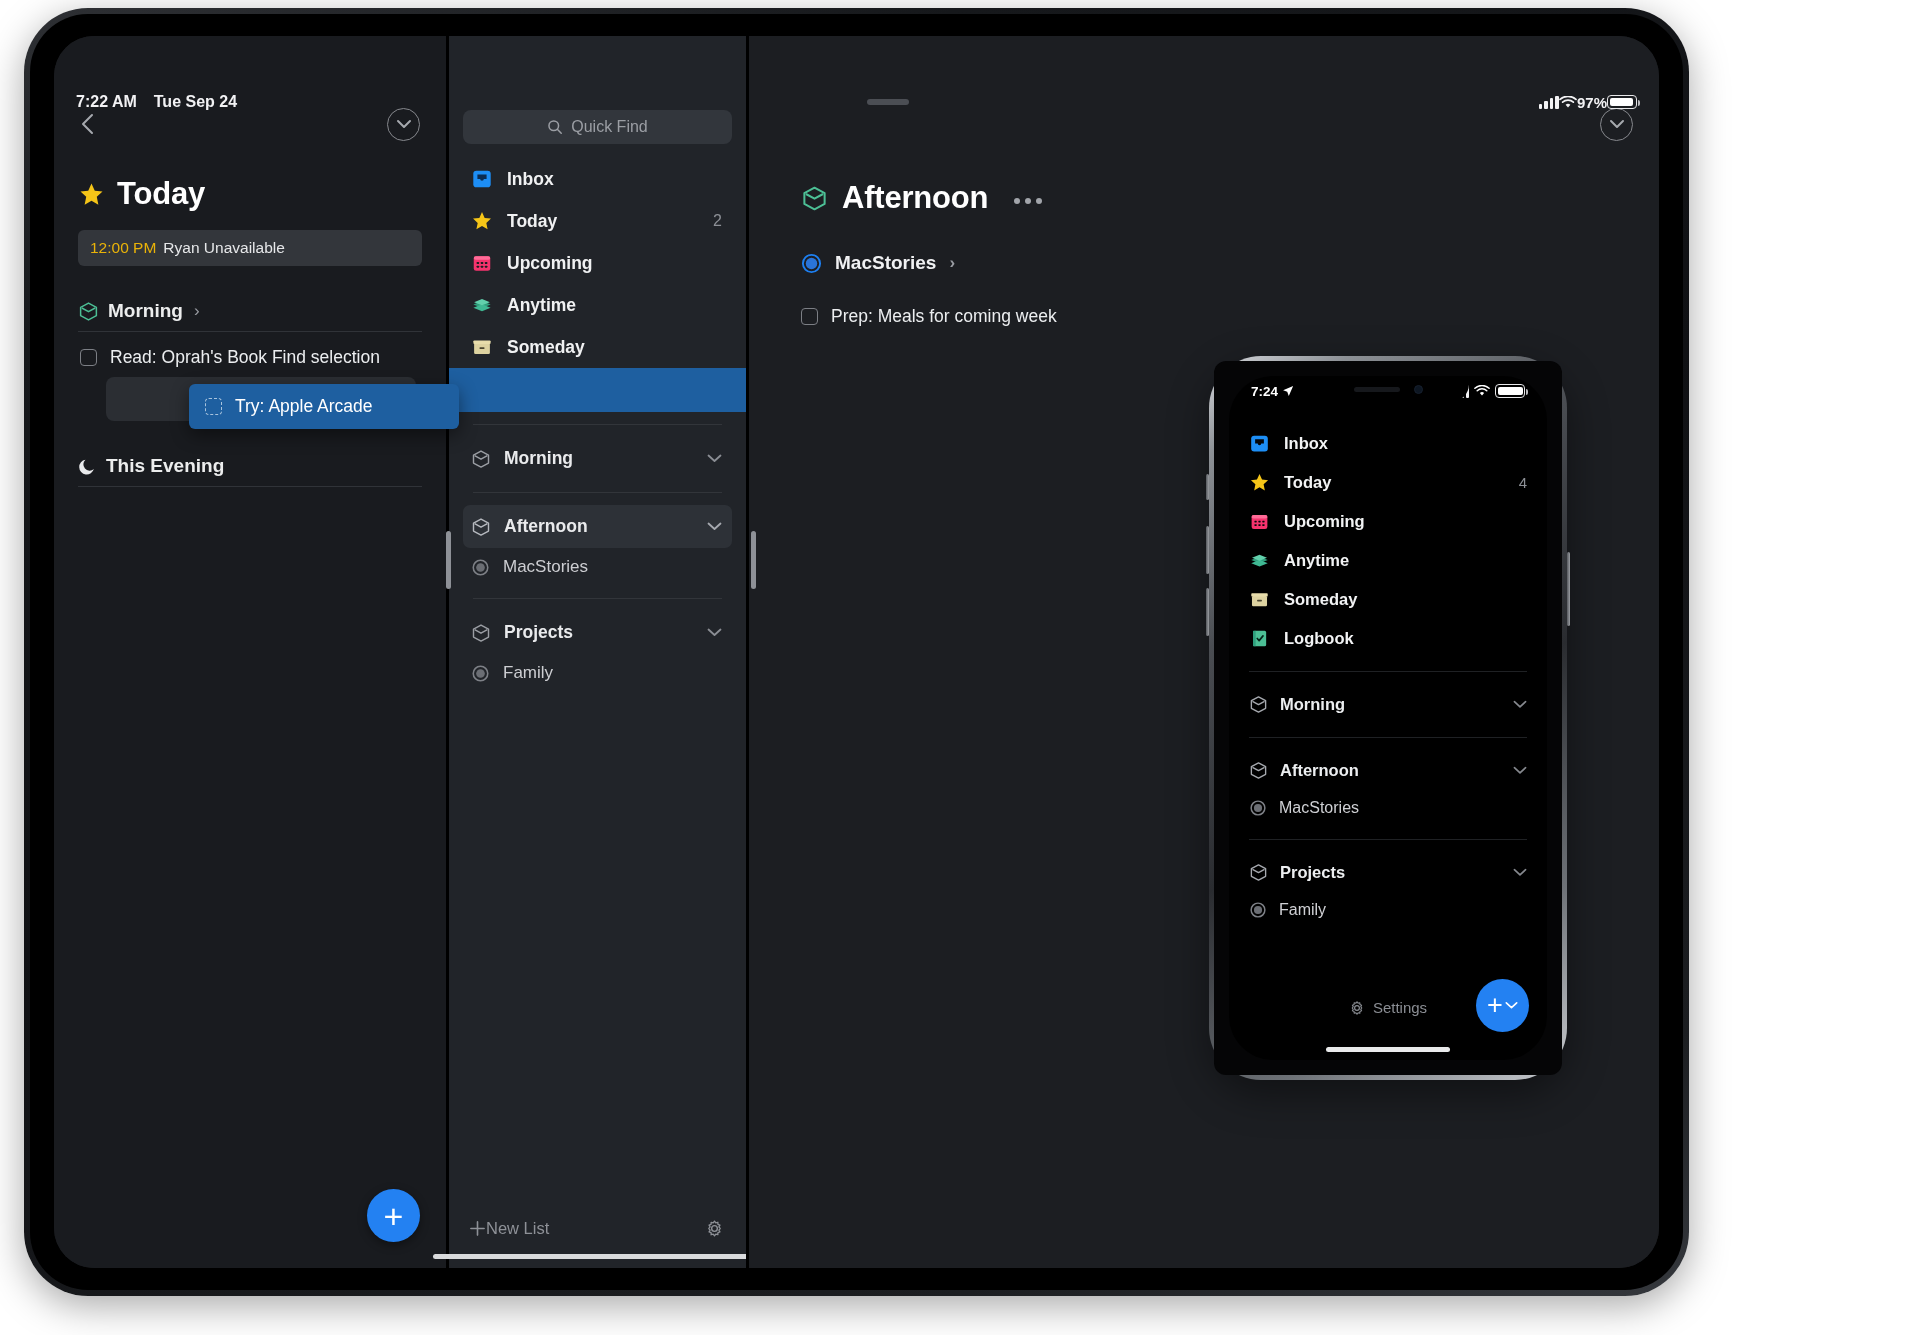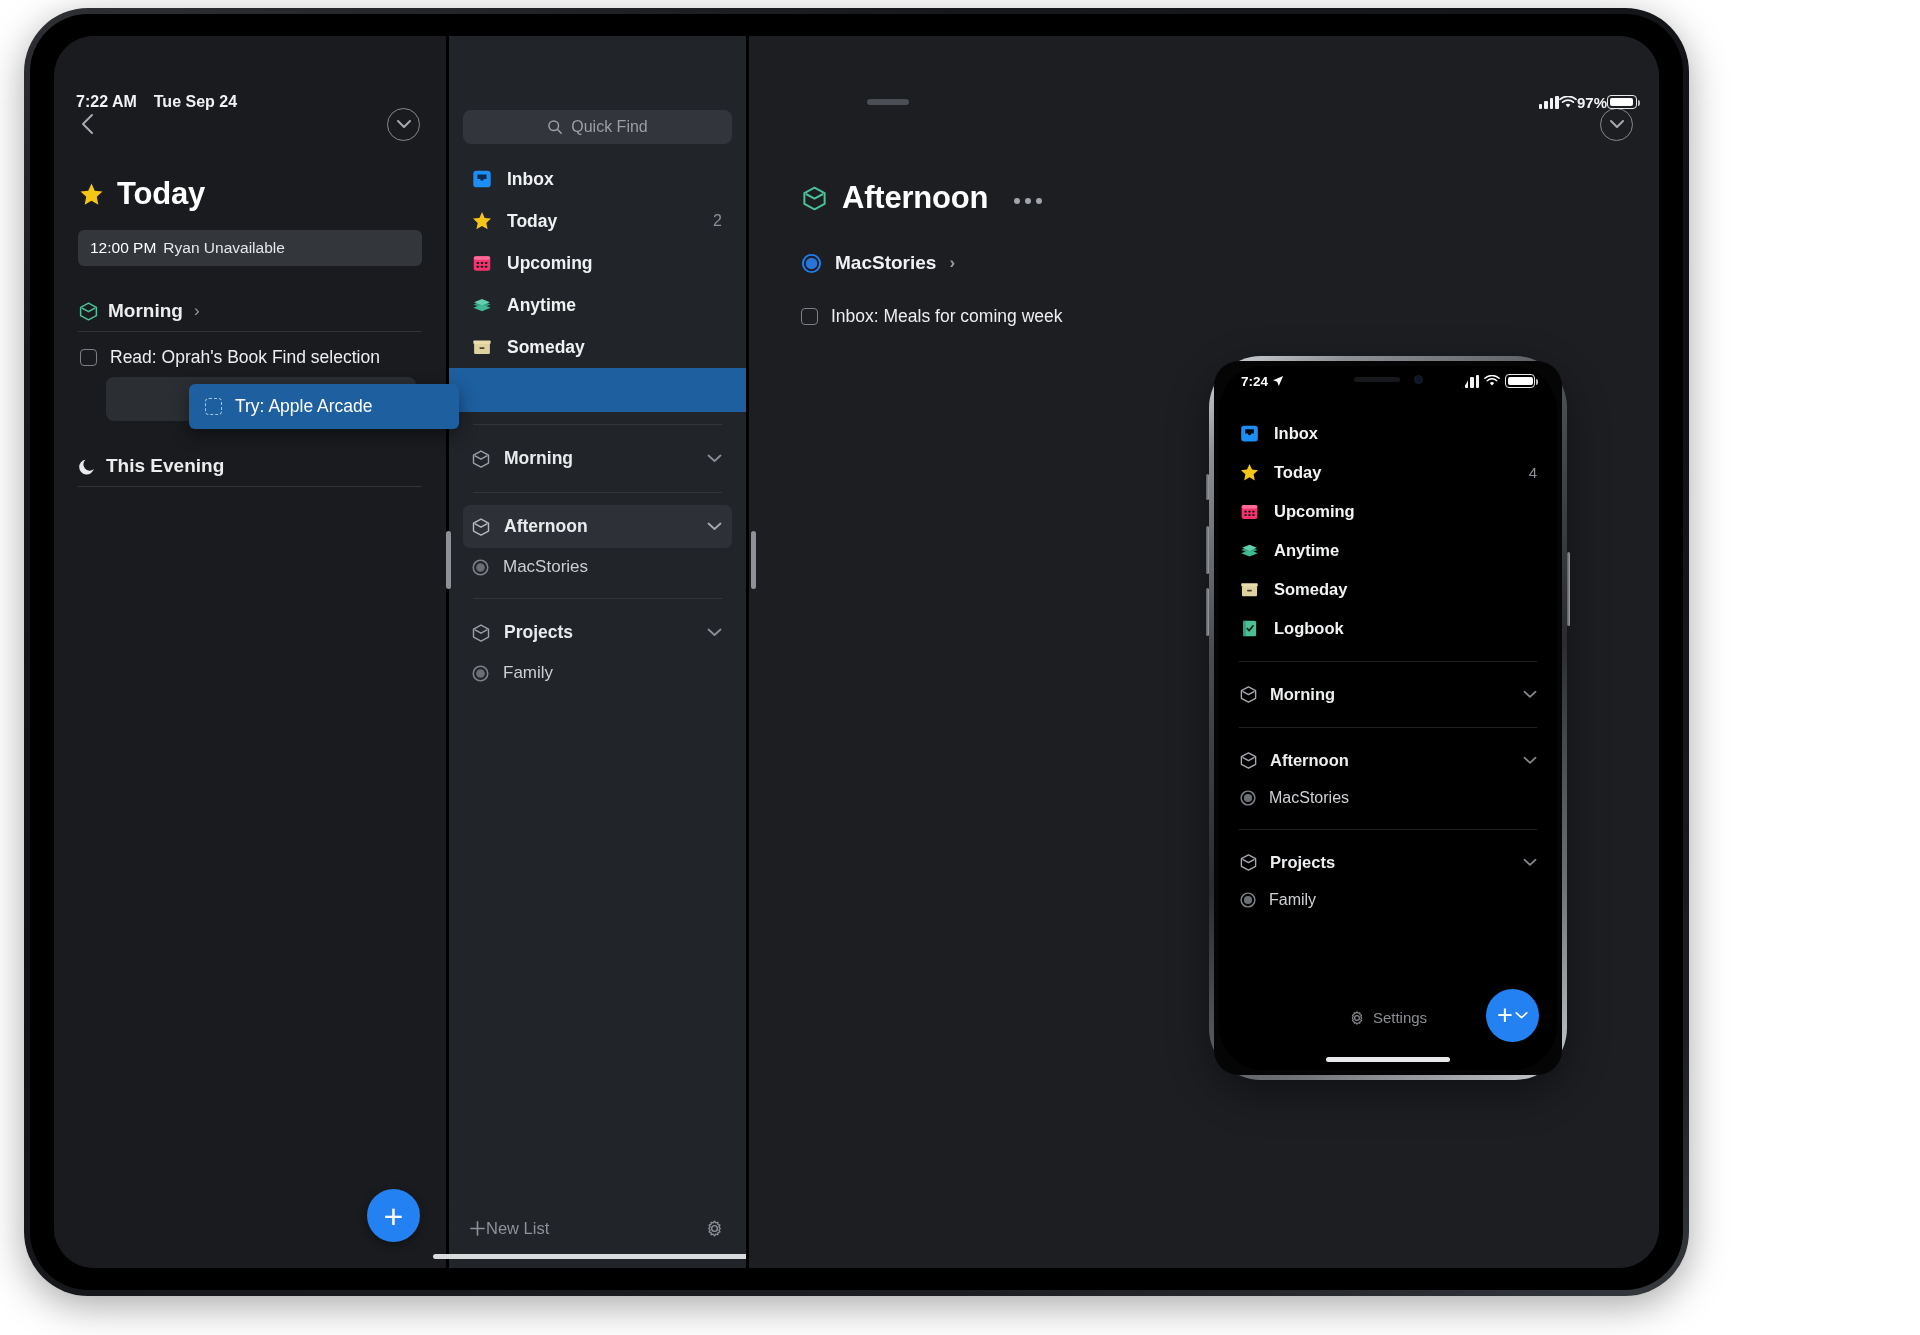--- a/index.html
+++ b/index.html
@@ -67,21 +67,21 @@
   }
   .today-title {
     display: flex; align-items: center; gap: 12px;
     padding: 26px 24px 0 24px;
   }
   .today-title .tt-text { font-size: 31px; font-weight: 700; color: #fff; letter-spacing: -.2px; }
   .cal-event {
     margin: 18px 24px 0 24px; background: #33363b; border-radius: 6px;
     padding: 9px 12px; font-size: 15.5px; color: #e6e7e9; white-space: nowrap; overflow: hidden;
   }
-  .cal-event .time { color: #ffffff; margin-right: 7px; }
+  .cal-event .time { color: #eab308; margin-right: 7px; }
 
   .sect {
     margin: 34px 24px 0 24px; display: flex; align-items: center; gap: 9px;
     padding-bottom: 9px; border-bottom: 1px solid #303338;
   }
   .sect .s-label { font-size: 19px; font-weight: 700; color: #eceded; }
   .sect .s-chev { color: #9a9da3; font-size: 17px; margin-left: 2px; }
 
   .todo {
     display: flex; align-items: center; gap: 13px;
@@ -174,21 +174,21 @@
   .handle { position: absolute; width: 5px; height: 58px; border-radius: 3px; background: #8e9197; }
 
   
   .iphone {
     position: absolute; left: 1209px; top: 356px;
     width: 358px; height: 724px;
     background: linear-gradient(145deg,#d8dade 0%, #8d9196 10%, #4a4d52 30%, #2a2c30 55%, #6e7277 80%, #c9ccd0 100%);
     border-radius: 52px; padding: 5px;
     box-shadow: 0 14px 40px rgba(0,0,0,.42);
   }
-  .iphone-inner { width: 100%; height: 100%; background: #050506; border-radius: 25px; padding: 5px; }
+  .iphone-inner { width: 100%; height: 100%; background: #050506; border-radius: 12px; padding: 15px; }
   .iphone-screen {
     position: relative; width: 100%; height: 100%;
     background: #000; border-radius: 44px; overflow: hidden;
   }
   .notch {
     position: absolute; top: 0; left: 50%; transform: translateX(-50%);
     width: 162px; height: 26px; background: #000; border-radius: 0 0 18px 18px; z-index: 20;
     display: flex; align-items: center; justify-content: center; gap: 14px;
   }
   .notch .spk { width: 46px; height: 5px; border-radius: 3px; background: #16181c; }
@@ -477,21 +477,21 @@
           <div class="det-proj">
             <svg width="21" height="21" viewBox="0 0 22 22">
               <circle cx="11" cy="11" r="9" stroke="#1d7ff0" stroke-width="2" fill="none"></circle>
               <circle cx="11" cy="11" r="6" fill="#2a74d8"></circle>
             </svg>
             <span>MacStories</span>
             <span class="pchev">›</span>
           </div>
           <div class="det-todo">
             <span class="cbox"></span>
-            <span>Inbox: Meals for coming week</span>
+            <span>Prep: Meals for coming week</span>
           </div>
         </div>
 
         <div class="handle" style="left:392px; top:495px;"></div>
         <div class="handle" style="left:697px; top:495px;"></div>
 
       </div>
     </div>
   </div>
 

